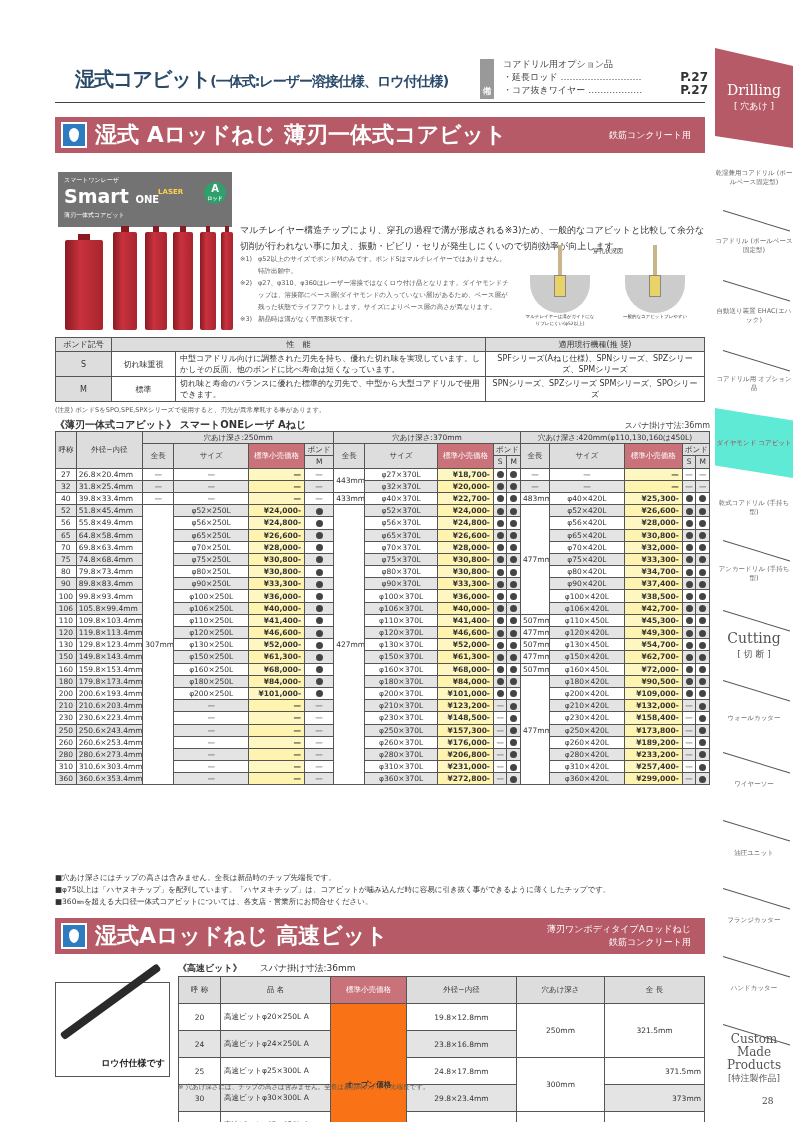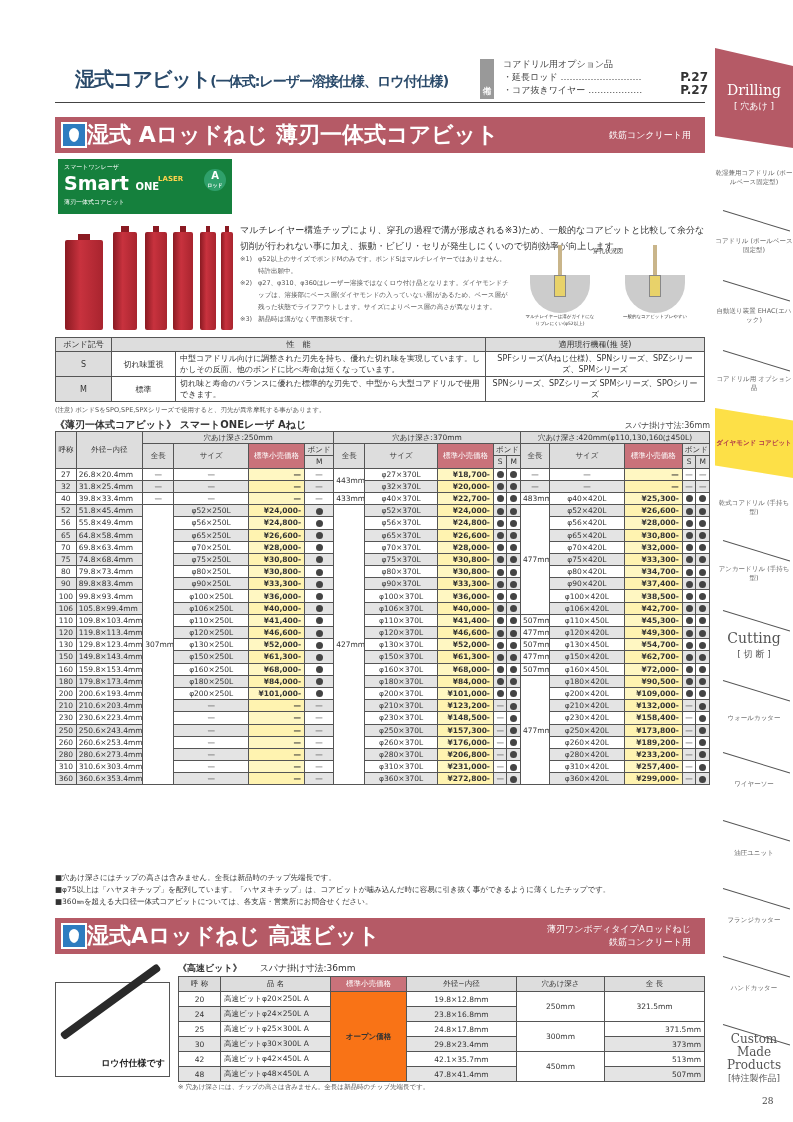--- a/index.html
+++ b/index.html
@@ -11,24 +11,24 @@
 .top-rule{position:absolute;left:0;top:102px;width:650px;height:1px;background:#444}
 .biko{position:absolute;left:425px;top:59px;width:14px;height:40px;background:#999;color:#fff;font-size:9px;writing-mode:vertical-rl;text-align:center;line-height:14px}
 .opt{position:absolute;left:448px;top:58px;width:205px;font-size:9px;color:#444}
 .opt .l1{line-height:13px}
 .opt .row{display:flex;justify-content:space-between;line-height:13px}
 .opt .row .p{font-weight:bold;font-size:12px;color:#333}
 
 .sec{position:absolute;left:0;height:36px;width:650px;background:#b55a66;color:#fff;display:flex;align-items:center}
 .sec .drop{width:26px;height:26px;background:#2d7cc0;border:2px solid #fff;margin-left:6px;display:flex;align-items:center;justify-content:center}
 .sec .drop span{width:10px;height:14px;background:#fff;border-radius:50% 50% 50% 50%/40% 40% 60% 60%;display:block}
-.sec .ttl{font-size:22px;font-weight:bold;letter-spacing:0px;white-space:nowrap}
+.sec .ttl{font-size:22px;margin-left:8px;font-weight:bold;letter-spacing:0px;white-space:nowrap}
 .sec .note{margin-left:auto;margin-right:14px;font-size:9px;text-align:right;line-height:13px}
 
-.brand{position:absolute;left:3px;top:159px;width:174px;height:55px;background:#15803d;color:#fff;padding:4px 6px}
+.brand{position:absolute;left:3px;top:172px;width:174px;height:55px;background:#737373;color:#fff;padding:4px 6px}
 .brand .s1{font-size:6px}
 .brand .s2{font-size:19px;font-weight:bold;line-height:22px}
 .brand .s2 small{font-size:10px}
 .brand .s3{font-size:6px}
 .brand .laser{position:absolute;left:100px;top:16px;font-size:7px;color:#ffd34d;font-weight:bold}
 .brand .abadge{position:absolute;right:6px;top:10px;width:22px;height:22px;border-radius:50%;background:#2fa06b;color:#fff;font-size:10px;text-align:center;line-height:14px;font-weight:bold}
 .brand .abadge small{display:block;font-size:5px;line-height:4px}
 .bits{position:absolute;left:8px;top:225px;width:170px;height:105px}
 .bit{position:absolute;bottom:0;background:linear-gradient(90deg,#8a1a22,#c8323e 40%,#a8242e);border-radius:2px}
 .bit:before{content:"";position:absolute;left:35%;width:30%;top:-6px;height:6px;background:#8a1a22}
@@ -64,36 +64,36 @@
 .main td.l{text-align:left}
 .dot{display:inline-block;width:7px;height:7px;border-radius:50%;background:#444;vertical-align:middle}
 .foot{position:absolute;left:0;top:872px;font-size:7.5px;line-height:12px;color:#333}
 
 .hsimg{position:absolute;left:0;top:982px;width:115px;height:95px;border:1px solid #555;background:#fff}
 .hsimg .rod{position:absolute;left:6px;top:50px;width:120px;height:8px;background:#2a2a2a;transform:rotate(-36deg);transform-origin:left center;border-radius:3px}
 .hsimg .lbl{position:absolute;right:4px;bottom:6px;font-size:9px;font-weight:bold;color:#222}
 .hsttl{position:absolute;left:123px;top:962px;font-size:9px;color:#333}
 .hsttl b{font-weight:bold}
 .hs{position:absolute;left:123px;top:976px;width:527px;font-size:7.5px}
-.hs td,.hs th{border:1px solid #555;height:14px;padding:2px 3px;text-align:center;font-weight:normal}
+.hs td,.hs th{border:1px solid #555;height:14px;padding:8px 3px;text-align:center;font-weight:normal}
 .hs thead th{background:#ddd}
 .hs th.pr{background:#c9727a;color:#fff}
 .hs td.open{background:#f97316;font-weight:bold}
 .hs tr.alt td{background:#e4e4e4}
 .hs tr.alt td.open,.hs td.w{background:#fff}
 .hs td.l{text-align:left}
 .hs td.r{text-align:right}
 .hsfoot{position:absolute;left:123px;top:1083px;font-size:6.5px;color:#555}
 
 .side{position:absolute;left:715px;top:40px;width:78px;height:1082px}
 .tab{position:absolute;left:0;width:78px;display:flex;flex-direction:column;align-items:center;justify-content:center;text-align:center;font-size:6.5px;color:#666;line-height:9px}
 .tab.big{font-family:"DejaVu Serif","Liberation Serif",serif;font-size:14px;color:#555;line-height:16px}
 .tab.big small{font-family:"DejaVu Sans",sans-serif;font-size:9px}
 .tab.act{background:#b55a66;color:#fff;clip-path:polygon(0 0,100% 18%,100% 100%,0 88%)}
-.tab.act2{background:#fde047;color:#b0384a;font-weight:bold;clip-path:polygon(0 0,100% 18%,100% 100%,0 82%)}
+.tab.act2{background:#5eead4;color:#b0384a;font-weight:normal;clip-path:polygon(0 0,100% 18%,100% 100%,0 82%)}
 .sline{position:absolute;left:8px;width:70px;height:1px;background:#555;transform:rotate(17deg);transform-origin:left}
 .pgno{position:absolute;left:762px;top:1096px;font-family:"DejaVu Serif",serif;font-size:9px;color:#444}
 </style>
 </head>
 <body>
 
 <div class="page">
 
   <div class="top-title"><span>湿式コアビット</span><span class="sub">(一体式:レーザー溶接仕様、ロウ付仕様)</span></div>
   <div class="biko">備考</div>

